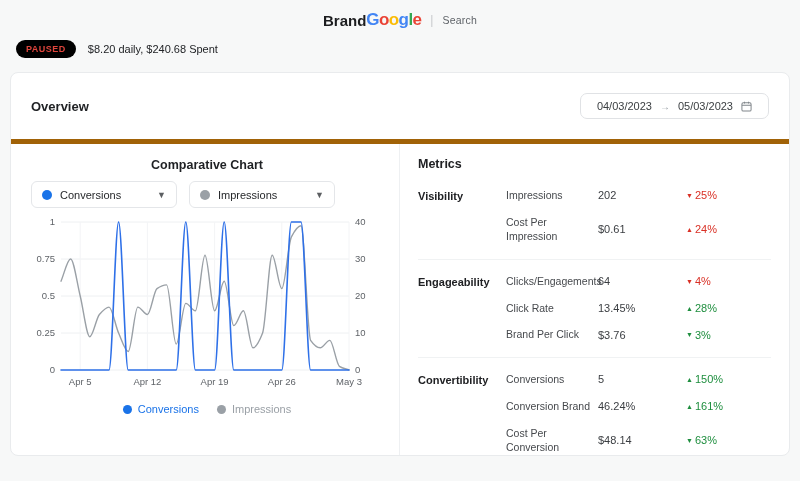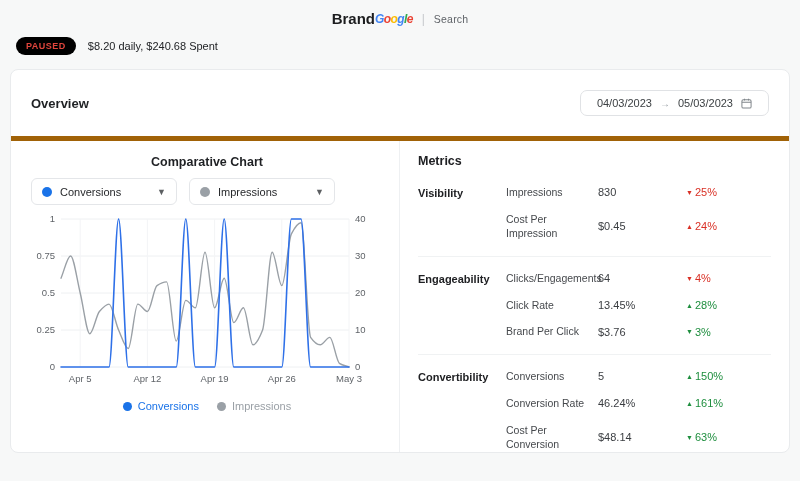--- a/index.html
+++ b/index.html
@@ -3,21 +3,21 @@
 <meta charset="utf-8">
 <style>
   * { margin:0; padding:0; box-sizing:border-box; }
   html,body { width:800px; height:481px; overflow:hidden; }
   body { background:#f7f8f8; font-family:"Liberation Sans","DejaVu Sans",sans-serif; color:#202124; }
 
   .top { padding:10px 16px 0; }
   .row1 { display:flex; justify-content:center; align-items:center; }
   .page-title { font-size:15px; font-weight:700; color:#1c1d1f; }
   .google-block { display:flex; align-items:center; }
-  .glogo { font-size:12px; font-weight:700; letter-spacing:-0.6px;font-style:italic; }
+  .glogo { font-size:17px; font-weight:700; letter-spacing:-0.6px; }
   .gdivider { color:#c6c9cc; margin:0 9px; font-size:12px; }
   .gsearch { font-size:10.5px; color:#5f6368; letter-spacing:0.2px; }
   .row2 { display:flex; align-items:center; margin-top:10px; }
   .status-badge { background:#000000; color:#e0453c; font-size:9px; font-weight:700;
     letter-spacing:0.5px; padding:4px 10px; border-radius:10px; }
   .budget { margin-left:12px; font-size:11px; color:#222427; }
 
   .card { margin:14px 10px 0; background:#fff; border:1px solid #e9ebed; border-radius:8px;
     height:384px; overflow:hidden; }
   .card-header { display:flex; justify-content:space-between; align-items:center;
@@ -144,29 +144,29 @@
     </div>
 
     <div class="right-col">
       <div class="metrics-title">Metrics</div>
       <div>
           <div class="mgroup">
             <div class="gname">Visibility</div>
             <div>
               <div class="mrow">
                 <div class="mlabel">Impressions</div>
-                <div class="mvalue">830</div>
+                <div class="mvalue">202</div>
                 <div class="mdelta" style="color:#d93025">
                   <span class="tri">▼</span>
                   <span>25%</span>
                 </div>
               </div>
               <div class="mrow">
                 <div class="mlabel">Cost Per Impression</div>
-                <div class="mvalue">$0.45</div>
+                <div class="mvalue">$0.61</div>
                 <div class="mdelta" style="color:#d93025">
                   <span class="tri">▲</span>
                   <span>24%</span>
                 </div>
               </div>
             </div>
           </div>
           <div class="mgroup">
             <div class="gname">Engageability</div>
             <div>
@@ -201,21 +201,21 @@
             <div>
               <div class="mrow">
                 <div class="mlabel">Conversions</div>
                 <div class="mvalue">5</div>
                 <div class="mdelta" style="color:#1e8e3e">
                   <span class="tri">▲</span>
                   <span>150%</span>
                 </div>
               </div>
               <div class="mrow">
-                <div class="mlabel">Conversion Rate</div>
+                <div class="mlabel">Conversion Brand</div>
                 <div class="mvalue">46.24%</div>
                 <div class="mdelta" style="color:#1e8e3e">
                   <span class="tri">▲</span>
                   <span>161%</span>
                 </div>
               </div>
               <div class="mrow">
                 <div class="mlabel">Cost Per Conversion</div>
                 <div class="mvalue">$48.14</div>
                 <div class="mdelta" style="color:#1e8e3e">

